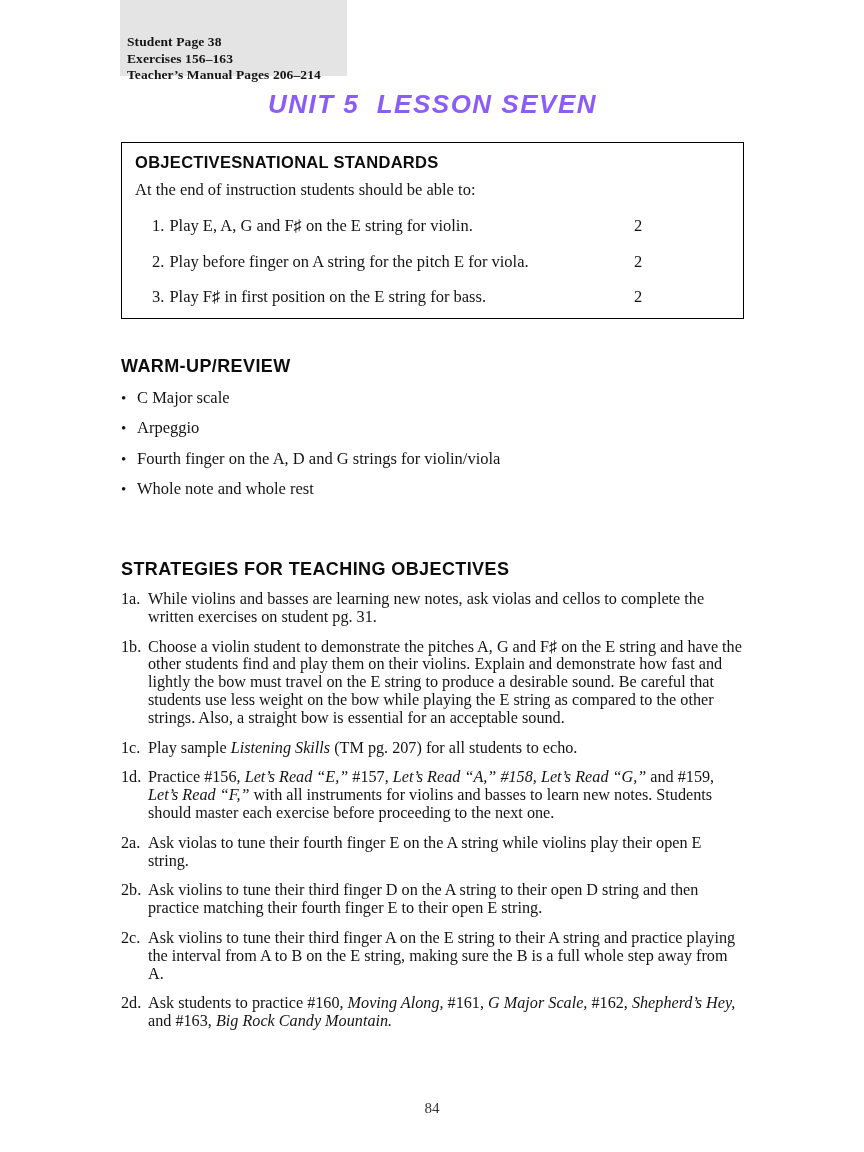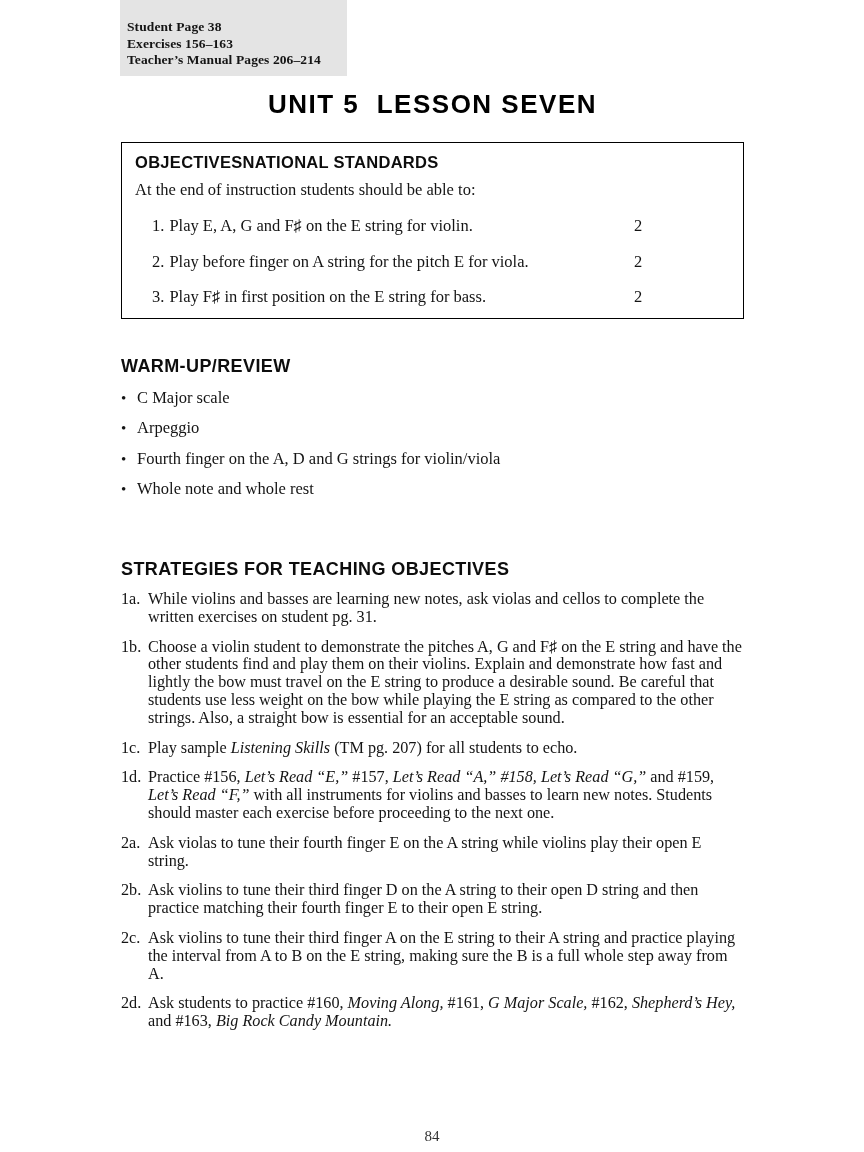--- a/index.html
+++ b/index.html
@@ -3,32 +3,32 @@
 <meta charset="utf-8">
 <style>
   html,body { margin:0; padding:0; background:#ffffff; }
   .page {
     position:relative; width:864px; height:1152px; background:#ffffff;
     font-family:"Liberation Serif","DejaVu Serif",serif; color:#141414;
     overflow:hidden;
   }
   .header-box {
     position:absolute; left:120px; top:0; width:227px; height:76px;
-    background:#e4e4e4; box-sizing:border-box; padding:19px 6px 0 7px;
+    background:#e4e4e4; box-sizing:border-box; padding:34px 6px 0 7px;
   }
   .header-box .hline {
     font-weight:bold; font-size:13.5px; line-height:16.5px; letter-spacing:0.1px;
     white-space:nowrap;
   }
   .content { position:absolute; left:121px; top:0; width:623px; }
   .title {
     margin:90px 0 0 0; text-align:center;
     font-family:"Liberation Sans","DejaVu Sans",sans-serif;
     font-weight:900; font-size:26px; line-height:28px; letter-spacing:1.5px;
-    white-space:pre; color:#000000;
+    white-space:pre; color:#8b5cf6;font-style:italic;
   }
   .obj-box {
     border:1.5px solid #000; margin-top:24px; padding:10px 13px 11px 13px;
   }
   .obj-head {
     display:flex; justify-content:flex-start;
     font-family:"Liberation Sans","DejaVu Sans",sans-serif;
     font-weight:900; font-size:16.5px; line-height:19px; letter-spacing:0.3px;
     color:#0d0d0d;
   }
@@ -43,21 +43,21 @@
   }
   .warmup-head { margin-top:37px; }
   .strategies-head { margin-top:61px; }
   .bullets { list-style:none; margin:13px 0 0 0; padding:0; font-size:16.5px; }
   .bullets li { margin-bottom:12.5px; line-height:17px; }
   .bullets .dot { display:inline-block; width:16px; font-size:15px; }
   .strategy { display:flex; margin-top:12px; font-size:16.2px; line-height:17.8px; }
   .s-label { width:27px; flex:none; }
   .s-text { flex:1; width:596px; }
   .footer {
-    position:absolute; top:1128px; left:0; width:864px;
+    position:absolute; top:1100px; left:0; width:864px;
     text-align:center; font-size:15px; color:#333;
   }
 </style>
 </head>
 <body>
 
 <div class="page">
 
   <div class="header-box">
     <div class="hline">Student Page 38</div>

